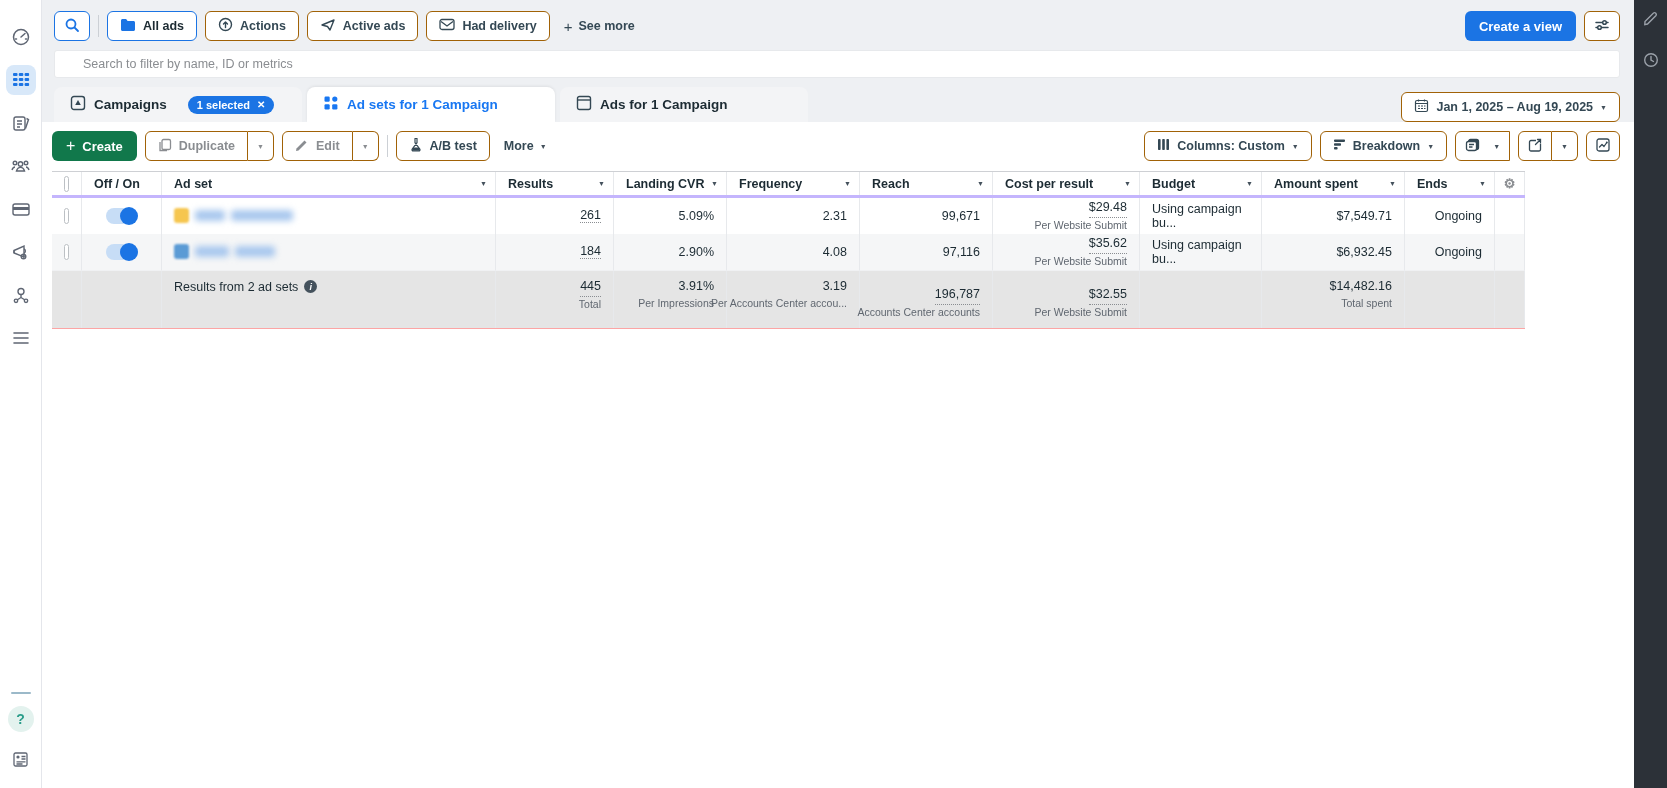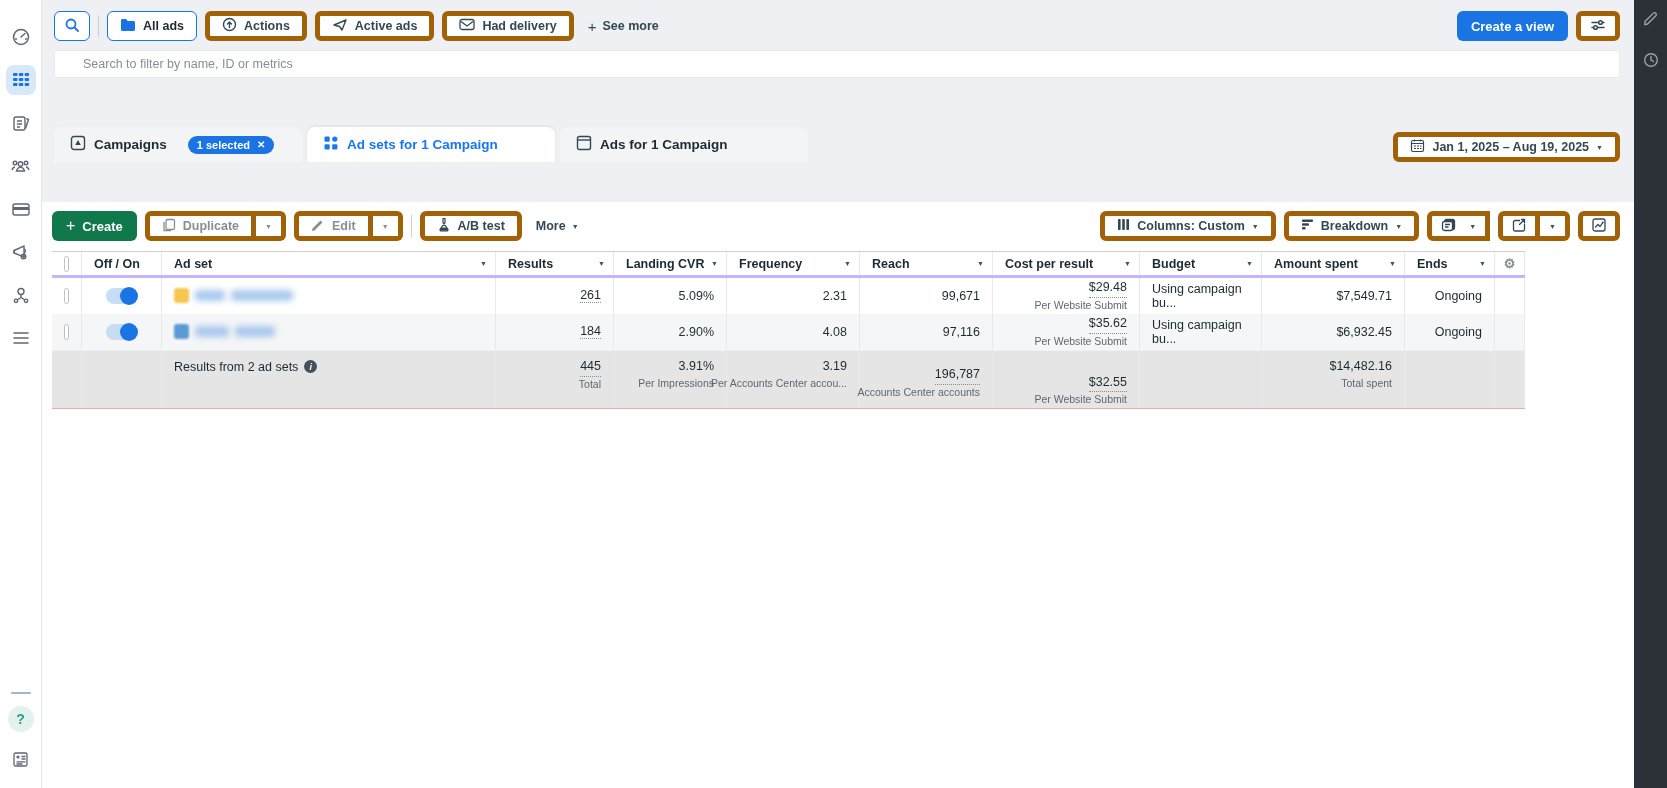--- a/index.html
+++ b/index.html
@@ -13,25 +13,25 @@
   .nav-ico svg { display:block; }
   .sidebar-bottom { position:absolute; bottom:14px; left:0; width:100%; display:flex; flex-direction:column; align-items:center; gap:12px; }
   .sidebar-divider { width:20px; height:2px; background:#9bb9c9; border-radius:2px; }
   .help-circle { width:26px; height:26px; border-radius:50%; background:#e3f2ee; color:#2a9d8a; font-size:14px; font-weight:bold; display:flex; align-items:center; justify-content:center; }
 
   
   .rail { width:33px; background:#2c3138; display:flex; flex-direction:column; align-items:center; padding-top:8px; gap:22px; flex-shrink:0; }
   .rail .rico { width:20px; height:20px; display:flex; align-items:center; justify-content:center; color:#9ba1a9; cursor:pointer; }
 
   
-  .main { flex:1; display:flex; flex-direction:column; min-width:0;gap:40px; }
+  .main { flex:1; display:flex; flex-direction:column; min-width:0; }
   .top-zone { padding:11px 14px 0 12px; }
 
   .filter-row { display:flex; align-items:center; gap:8px; }
-  .btn { display:inline-flex; align-items:center; gap:7px; background:#fff; border:5px solid #a16207; border-radius:6px; height:30px; padding:0 12px; font-size:12.5px; font-weight:600; color:#344854; cursor:pointer; white-space:nowrap; }
+  .btn { display:inline-flex; align-items:center; gap:7px; background:#fff; border:1px solid #a16207; border-radius:6px; height:30px; padding:0 12px; font-size:12.5px; font-weight:600; color:#344854; cursor:pointer; white-space:nowrap; }
   .btn.icon-only { padding:0 9px; }
   .search-btn { border:1.5px solid #1b74e4; width:36px; justify-content:center; padding:0; }
   .btn.selected { border:1.5px solid #1b74e4; color:#1c2b33; }
   .vdiv { width:1px; height:22px; background:#ccd0d5; }
   .text-btn { display:inline-flex; align-items:center; gap:6px; font-size:12.5px; font-weight:600; color:#344854; cursor:pointer; padding:0 6px; }
   .spacer { flex:1; }
   .primary-btn { background:#1b74e4; color:#fff; border:none; border-radius:6px; height:30px; padding:0 14px; font-size:13px; font-weight:600; cursor:pointer; }
 
   .search-row { margin-top:9px; }
   .search-input { width:100%; height:28px; background:#fff; border:1px solid #e7e9ec; border-radius:3px; padding:0 14px 0 28px; font-size:12.5px; color:#1c2b33; font-family:"Liberation Sans",sans-serif; }
@@ -508,21 +508,21 @@
               <span>3.19</span>
               <span class="sub">Per Accounts Center accou...</span>
             </div>
           </div>
         <div class="cell num" style="align-items:center;padding-top:6px;">
             <div class="stack">
               <span class="metric-link">196,787</span>
               <span class="sub">Accounts Center accounts</span>
             </div>
           </div>
-        <div class="cell num" style="align-items:flex-end;padding-top:6px;">
+        <div class="cell num" style="align-items:center;padding-top:6px;">
             <div class="stack">
               <span class="metric-link">$32.55</span>
               <span class="sub">Per Website Submit</span>
             </div>
           </div>
         <div class="cell"></div>
         <div class="cell num" style="align-items:flex-start;padding-top:6px;">
             <div class="stack">
               <span>$14,482.16</span>
               <span class="sub">Total spent</span>

